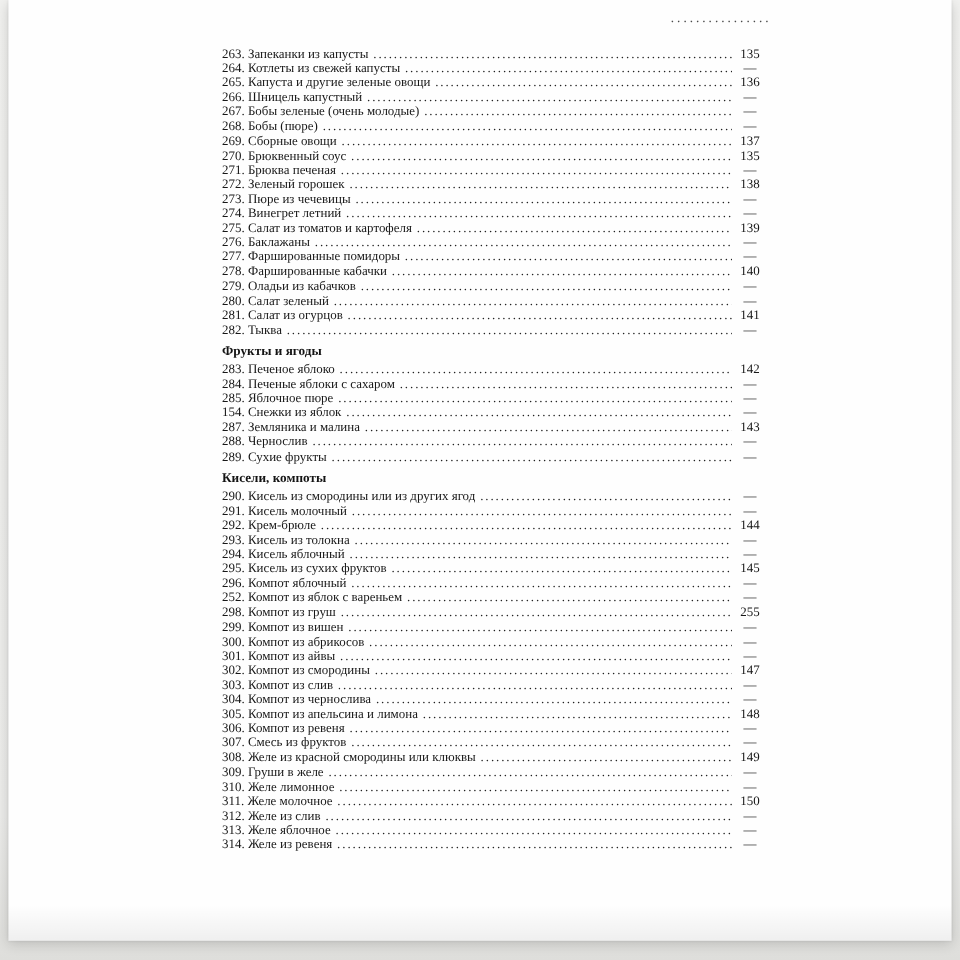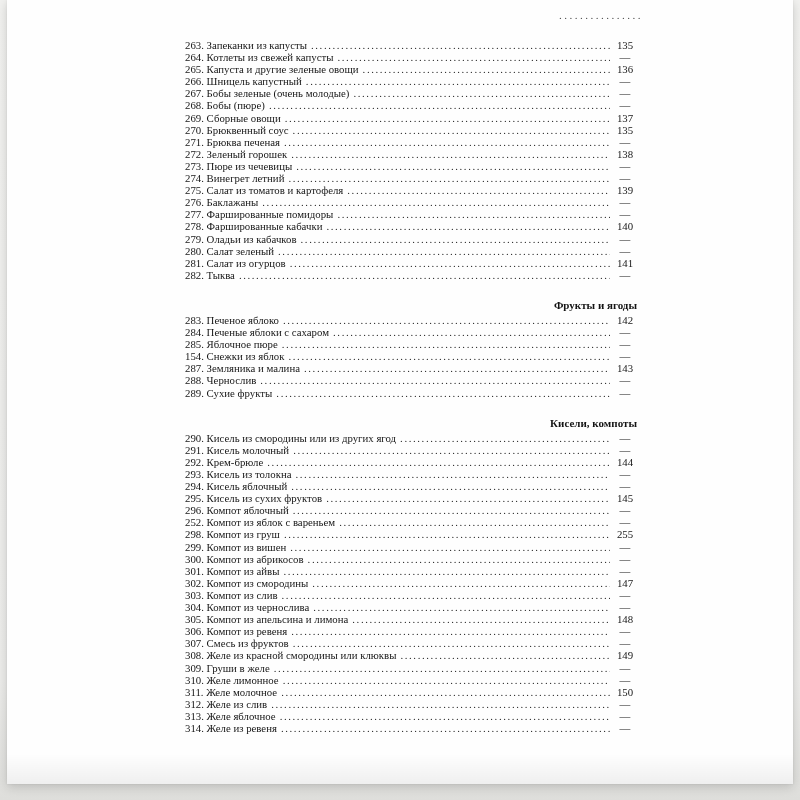--- a/index.html
+++ b/index.html
@@ -55,25 +55,25 @@
     letter-spacing:1.6px;
     margin:0 3px 0 4px;
     color:#222;
   }
   .entry .pagenum {
     white-space:nowrap;
     min-width:24px;
     text-align:center;
   }
   .section-heading {
-    text-align:right;
+    text-align:left;
     font-weight:bold;
     font-size:11px;
     line-height:12.1px;
-    margin:18px 0 3px 0;
+    margin:6px 0 3px 0;
     color:#141414;
   }
 </style>
 </head>
 <body>
 
 <div class="photo">
   <div class="page">
     <div class="top-dots">................</div>
     <div class="toc">

